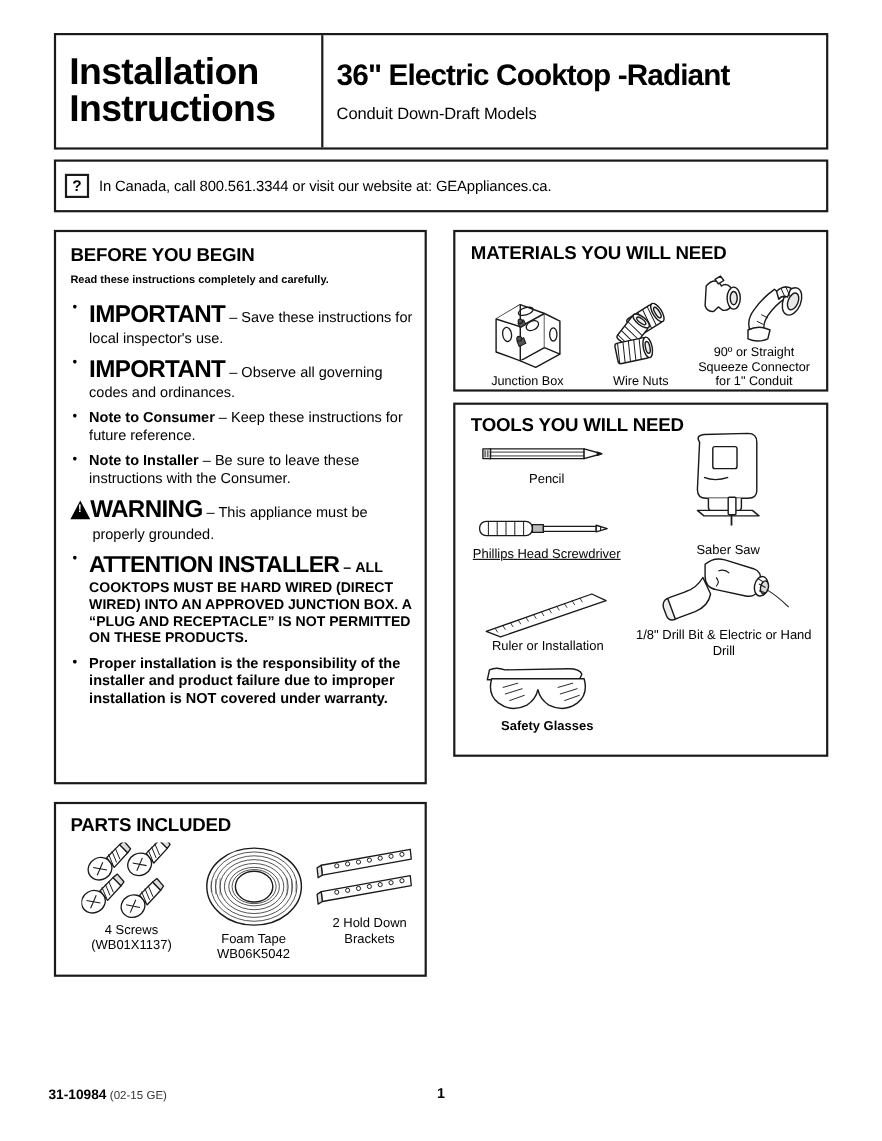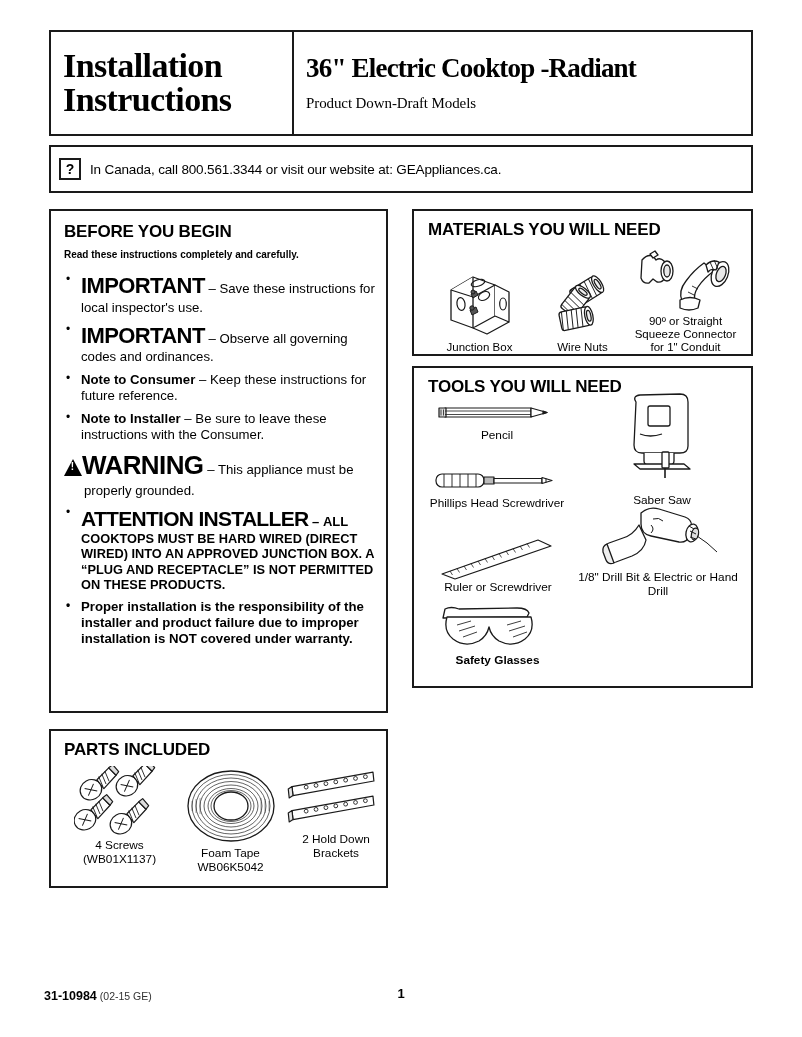--- a/index.html
+++ b/index.html
@@ -11,21 +11,20 @@
     overflow: hidden;
   }
   .page { position: relative; width: 802px; height: 1037px; }
 
   
   .header-box {
     position: absolute; left: 49px; top: 30px;
     width: 704px; height: 106px;
     border: 2px solid #1a1a1a;
     display: flex;
-    font-family: Liberation Serif, serif;
   }
   .header-left {
     width: 243px;
     border-right: 2px solid #1a1a1a;
     display: flex; flex-direction: column;
     justify-content: center;
     padding-left: 12px;
   }
   .header-left .line {
     font-size: 34px; font-weight: bold; line-height: 0.99;
@@ -98,21 +97,21 @@
     content: "•";
     position: absolute; left: 2px; top: -1px;
     font-size: 12px;
   }
   li.big::before { font-size: 9px; top: 7px; }
   .kw-xl { font-size: 22px; font-weight: bold; letter-spacing: -0.6px; }
   .kw-b  { font-weight: bold; }
   .warn-li { padding-left: 0 !important; margin-top: 1px; }
   .warn-li::before { content: "" !important; }
   .warn-head {
-    font-size: 26px; font-weight: bold; letter-spacing: -0.6px;
+    font-size: 22px; font-weight: bold; letter-spacing: -0.6px;
     display: inline;
   }
   .tri {
     display: inline-block;
     width: 0; height: 0;
     border-left: 9px solid transparent;
     border-right: 9px solid transparent;
     border-bottom: 17px solid #000;
     position: relative;
     vertical-align: -2px;
@@ -170,21 +169,21 @@
 
 <div class="page">
 
   <div class="header-box">
     <div class="header-left">
       <div class="line">Installation</div>
       <div class="line">Instructions</div>
     </div>
     <div class="header-right">
       <div class="title">36" Electric Cooktop -Radiant</div>
-      <div class="subtitle">Product Down-Draft Models</div>
+      <div class="subtitle">Conduit Down-Draft Models</div>
     </div>
   </div>
 
   <div class="contact-box">
     <div class="qmark">?</div>
     <div class="contact-lines">
       <div>In Canada, call 800.561.3344 or visit our website at: GEAppliances.ca.</div>
     </div>
   </div>
 
@@ -356,33 +355,33 @@
             <rect x="4" y="6" width="48" height="13" rx="6"></rect>
             <rect x="52" y="9" width="10" height="7" fill="#bbb"></rect>
             <rect x="62" y="10.5" width="48" height="4.5"></rect>
             <path d="M110 9.5 l10 3 -10 3 z"></path>
           </g>
           <g stroke="#1a1a1a" stroke-width="0.9">
             <path d="M12 6 v13 M20 6 v13 M28 6 v13 M36 6 v13 M44 6 v13"></path>
           </g>
           <path d="M114 10.5 v4" stroke="#1a1a1a" stroke-width="1"></path>
         </svg>
-        <div class="tool-cap" style="margin-top:3px;">Phillips Head Screwdriver</div>
+        <div class="tool-cap" style="margin-top:3px;text-decoration:underline;">Phillips Head Screwdriver</div>
       </div>
 
       <div class="tool" style="left:4px; top:168px; width:160px;">
         <svg class="svg-center" width="120" height="44" viewBox="0 0 120 44">
           <g fill="#fff" stroke="#1a1a1a" stroke-width="1.2" stroke-linejoin="round">
             <path d="M4 38 L100 4 L113 10 L17 43 Z"></path>
           </g>
           <g stroke="#1a1a1a" stroke-width="0.75">
             <path d="M12 35 l2.5 4 M19 32.5 l2.5 4 M26 30 l2.5 4 M33 27.5 l2.5 4 M40 25 l2.5 4 M47 22.5 l2.5 4 M54 20 l2.5 4 M61 17.5 l2.5 4 M68 15 l2.5 4 M75 12.5 l2.5 4 M82 10 l2.5 4 M89 7.5 l2.5 4"></path>
           </g>
         </svg>
-        <div class="tool-cap" style="margin-top:1px;">Ruler or Screwdriver</div>
+        <div class="tool-cap" style="margin-top:1px;">Ruler or Installation</div>
       </div>
 
       <div class="tool" style="left:6px; top:235px; width:155px;">
         <svg class="svg-center" width="118" height="48" viewBox="0 0 118 48">
           <g fill="#fff" stroke="#1a1a1a" stroke-width="1.3" stroke-linejoin="round">
             <path d="M6 6 q6 -3 14 0 l58 -1 q10 0 12 5 l-2 4 -84 1 z"></path>
             <path d="M8 14 q-4 14 6 22 q12 9 26 2 q8 -5 10 -14 q2 9 10 14 q14 7 26 -2 q10 -8 6 -22 z"></path>
           </g>
           <g fill="none" stroke="#1a1a1a" stroke-width="0.85">
             <path d="M18 22 l14 -4 M20 28 l16 -5 M24 34 l14 -5"></path>

